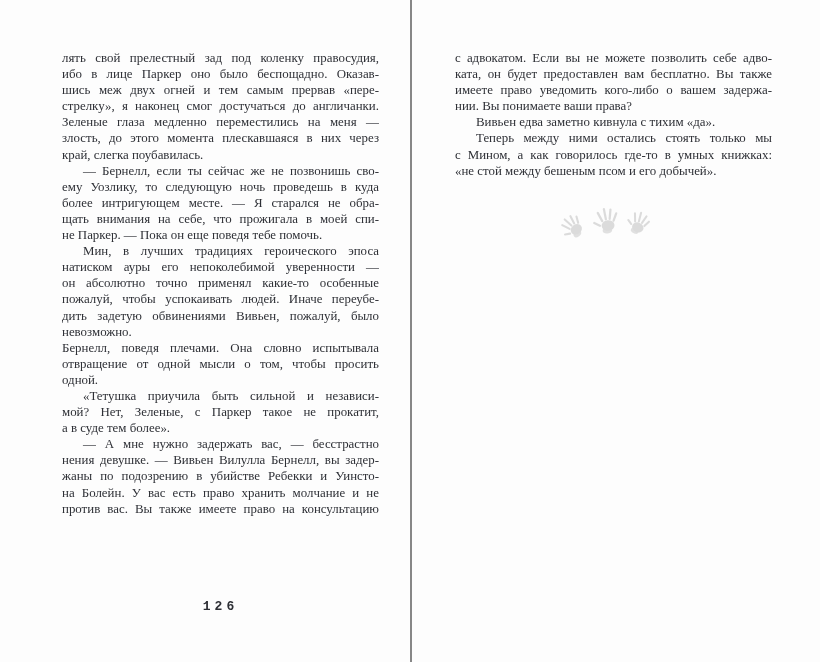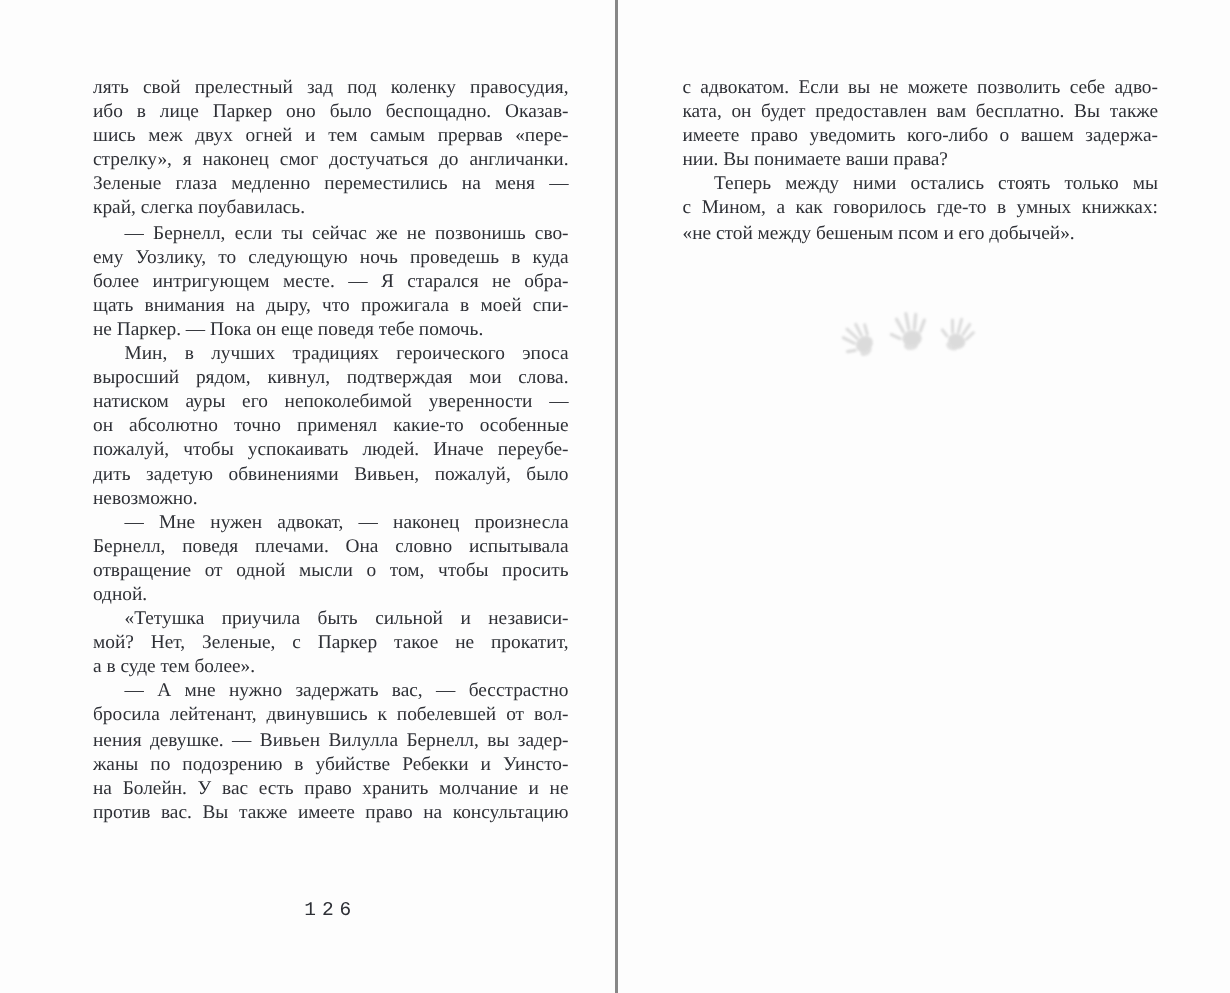--- a/index.html
+++ b/index.html
@@ -28,78 +28,77 @@
     text-align:justify;
     text-align-last:justify;
     color:var(--text);
   }
   .line.para-end{text-align-last:left;}
   .line.para-start{text-indent:21px;}
   .pagenum{
     position:absolute;left:62px;top:599px;width:317px;
     text-align:center;
     font-family:"Liberation Mono", monospace;
-    font-weight:normal;
+    font-weight:bold;
     font-size:13px;
     letter-spacing:4px;
     color:var(--text);
   }
   .ornament{
     position:absolute;left:556px;top:196px;width:104px;height:56px;
     color:var(--ornament);
   }
 </style>
 </head>
 <body>
 
 <div class="spread">
 
   <div class="textcol left">
       <div class="line">лять свой прелестный зад под коленку правосудия,</div>
       <div class="line">ибо в лице Паркер оно было беспощадно. Оказав-</div>
       <div class="line">шись меж двух огней и тем самым прервав «пере-</div>
       <div class="line">стрелку», я наконец смог достучаться до англичанки.</div>
       <div class="line">Зеленые глаза медленно переместились на меня —</div>
+      <div class="line">злость, до этого момента плескавшаяся в них через</div>
       <div class="line para-end">край, слегка поубавилась.</div>
       <div class="line para-start">— Бернелл, если ты сейчас же не позвонишь сво-</div>
       <div class="line">ему Уозлику, то следующую ночь проведешь в куда</div>
       <div class="line">более интригующем месте. — Я старался не обра-</div>
-      <div class="line">щать внимания на дыру, что прожигала в моей спи-</div>
+      <div class="line">щать внимания на себе, что прожигала в моей спи-</div>
       <div class="line para-end">не Паркер. — Пока он еще поведя тебе помочь.</div>
       <div class="line para-start">Мин, в лучших традициях героического эпоса</div>
-      <div class="line">выросший рядом, кивнул, подтверждая мои слова.</div>
       <div class="line">натиском ауры его непоколебимой уверенности —</div>
       <div class="line">он абсолютно точно применял какие-то особенные</div>
       <div class="line">пожалуй, чтобы успокаивать людей. Иначе переубе-</div>
       <div class="line">дить задетую обвинениями Вивьен, пожалуй, было</div>
       <div class="line para-end">невозможно.</div>
-      <div class="line para-start">— Мне нужен адвокат, — наконец произнесла</div>
       <div class="line">Бернелл, поведя плечами. Она словно испытывала</div>
       <div class="line">отвращение от одной мысли о том, чтобы просить</div>
       <div class="line para-end">одной.</div>
       <div class="line para-start">«Тетушка приучила быть сильной и независи-</div>
       <div class="line">мой? Нет, Зеленые, с Паркер такое не прокатит,</div>
       <div class="line para-end">а в суде тем более».</div>
       <div class="line para-start">— А мне нужно задержать вас, — бесстрастно</div>
-      <div class="line">бросила лейтенант, двинувшись к побелевшей от вол-</div>
       <div class="line">нения девушке. — Вивьен Вилулла Бернелл, вы задер-</div>
       <div class="line">жаны по подозрению в убийстве Ребекки и Уинсто-</div>
       <div class="line">на Болейн. У вас есть право хранить молчание и не</div>
       <div class="line">против вас. Вы также имеете право на консультацию</div>
     </div>
 
   <div class="pagenum">126</div>
 
   <div class="divider"></div>
 
   <div class="textcol right">
       <div class="line">с адвокатом. Если вы не можете позволить себе адво-</div>
       <div class="line">ката, он будет предоставлен вам бесплатно. Вы также</div>
       <div class="line">имеете право уведомить кого-либо о вашем задержа-</div>
       <div class="line para-end">нии. Вы понимаете ваши права?</div>
+      <div class="line para-start para-end">Вивьен едва заметно кивнула с тихим «да».</div>
       <div class="line para-start">Теперь между ними остались стоять только мы</div>
       <div class="line">с Мином, а как говорилось где-то в умных книжках:</div>
       <div class="line para-end">«не стой между бешеным псом и его добычей».</div>
     </div>
 
   <div class="ornament">
     <svg width="104" height="56" viewBox="0 0 104 56" xmlns="http://www.w3.org/2000/svg">
       <defs>
         <filter id="smudge" x="-30%" y="-30%" width="160%" height="160%">
           <feGaussianBlur stdDeviation="0.7"></feGaussianBlur>

